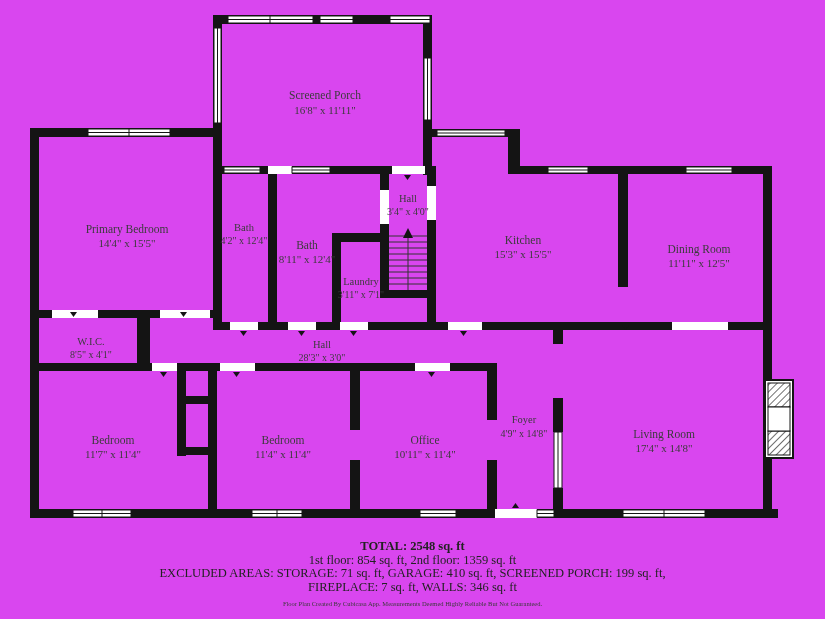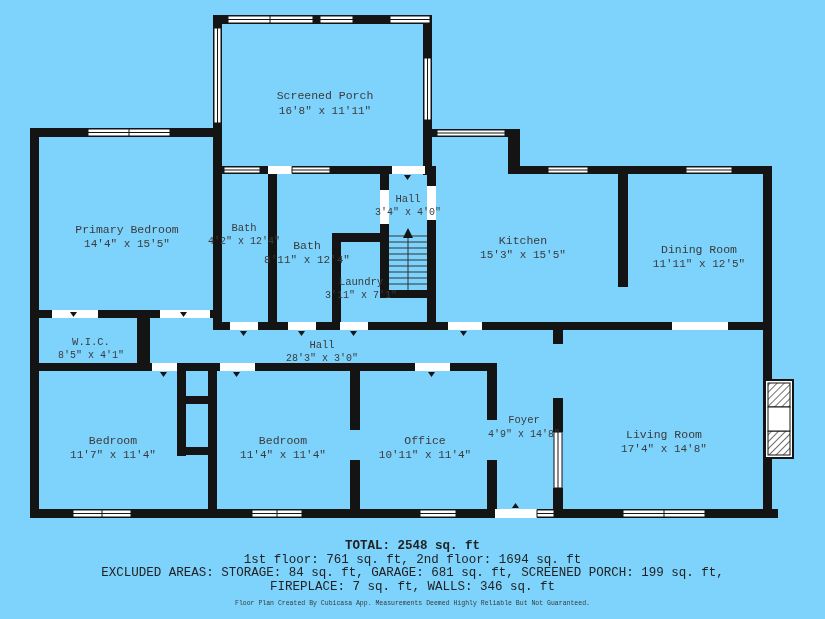--- a/index.html
+++ b/index.html
@@ -1,17 +1,17 @@
 <!DOCTYPE html>
 <html><head>
 <meta charset="utf-8">
 <style>
   html,body{margin:0;padding:0;background:#ffffff;}
-  .page{position:relative;width:825px;height:619px;background:#7dd3fc;overflow:hidden;
-        font-family:Liberation Mono, monospace;}
+  .page{position:relative;width:825px;height:619px;background:#d946ef;overflow:hidden;
+        font-family:Liberation Serif, serif;}
   .plan-svg{position:absolute;left:0;top:0;}
   .room-name{font-size:11.5px;fill:#3b3b3b;}
   .room-dims{font-size:11px;fill:#3b3b3b;}
   .room-name.small{font-size:10.5px;}
   .room-dims.small{font-size:10px;}
   .footer{position:absolute;left:0;top:540px;width:825px;text-align:center;color:#222;}
   .footer .line1{font-size:12.5px;font-weight:bold;line-height:13.5px;}
   .footer .line{font-size:12.5px;line-height:13.5px;}
   .footer .credit{font-size:6.5px;color:#3a3a3a;margin-top:6px;}
 </style>
@@ -222,19 +222,19 @@
     <text class="room-name small" x="524" y="423">Foyer</text>
     <text class="room-dims small" x="524" y="437">4'9" x 14'8"</text>
 
     <text class="room-name" x="664" y="438">Living Room</text>
     <text class="room-dims" x="664" y="452">17'4" x 14'8"</text>
   </g>
 </svg>
 
   <div class="footer">
     <div class="line1">TOTAL: 2548 sq. ft</div>
-    <div class="line">1st floor: 761 sq. ft, 2nd floor: 1694 sq. ft</div>
-    <div class="line">EXCLUDED AREAS: STORAGE: 84 sq. ft, GARAGE: 681 sq. ft, SCREENED PORCH: 199 sq. ft,</div>
+    <div class="line">1st floor: 854 sq. ft, 2nd floor: 1359 sq. ft</div>
+    <div class="line">EXCLUDED AREAS: STORAGE: 71 sq. ft, GARAGE: 410 sq. ft, SCREENED PORCH: 199 sq. ft,</div>
     <div class="line">FIREPLACE: 7 sq. ft, WALLS: 346 sq. ft</div>
     <div class="credit">Floor Plan Created By Cubicasa App. Measurements Deemed Highly Reliable But Not Guaranteed.</div>
   </div>
 
 </div>
 
 </body></html>

